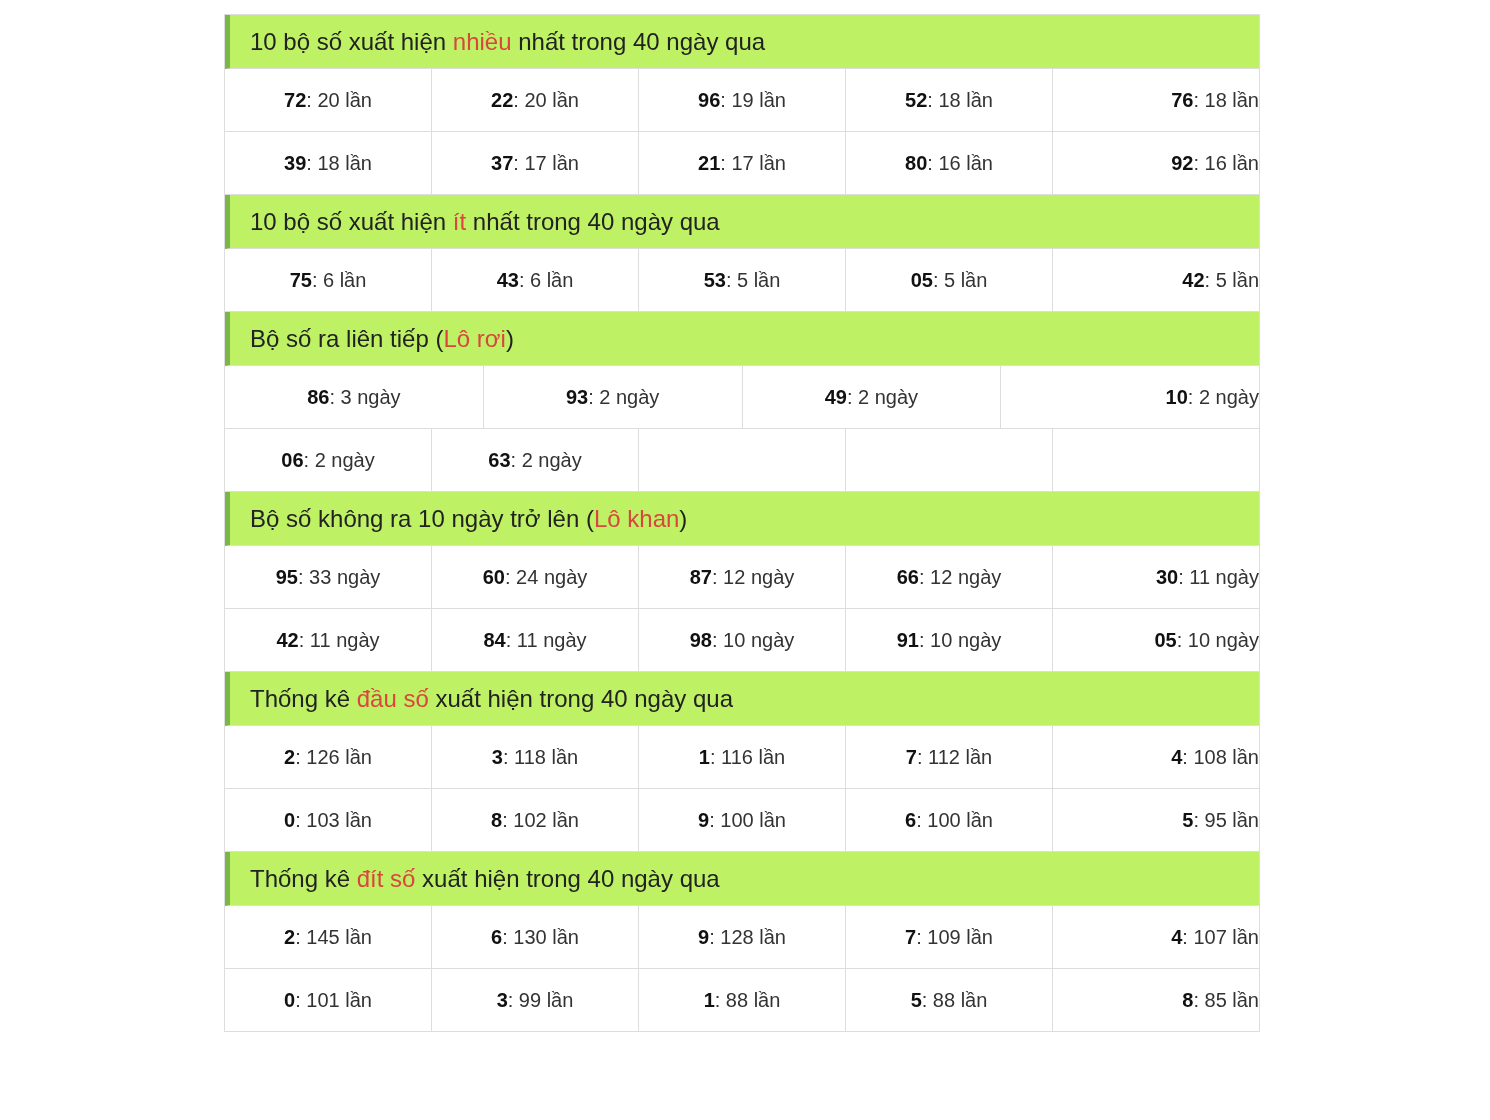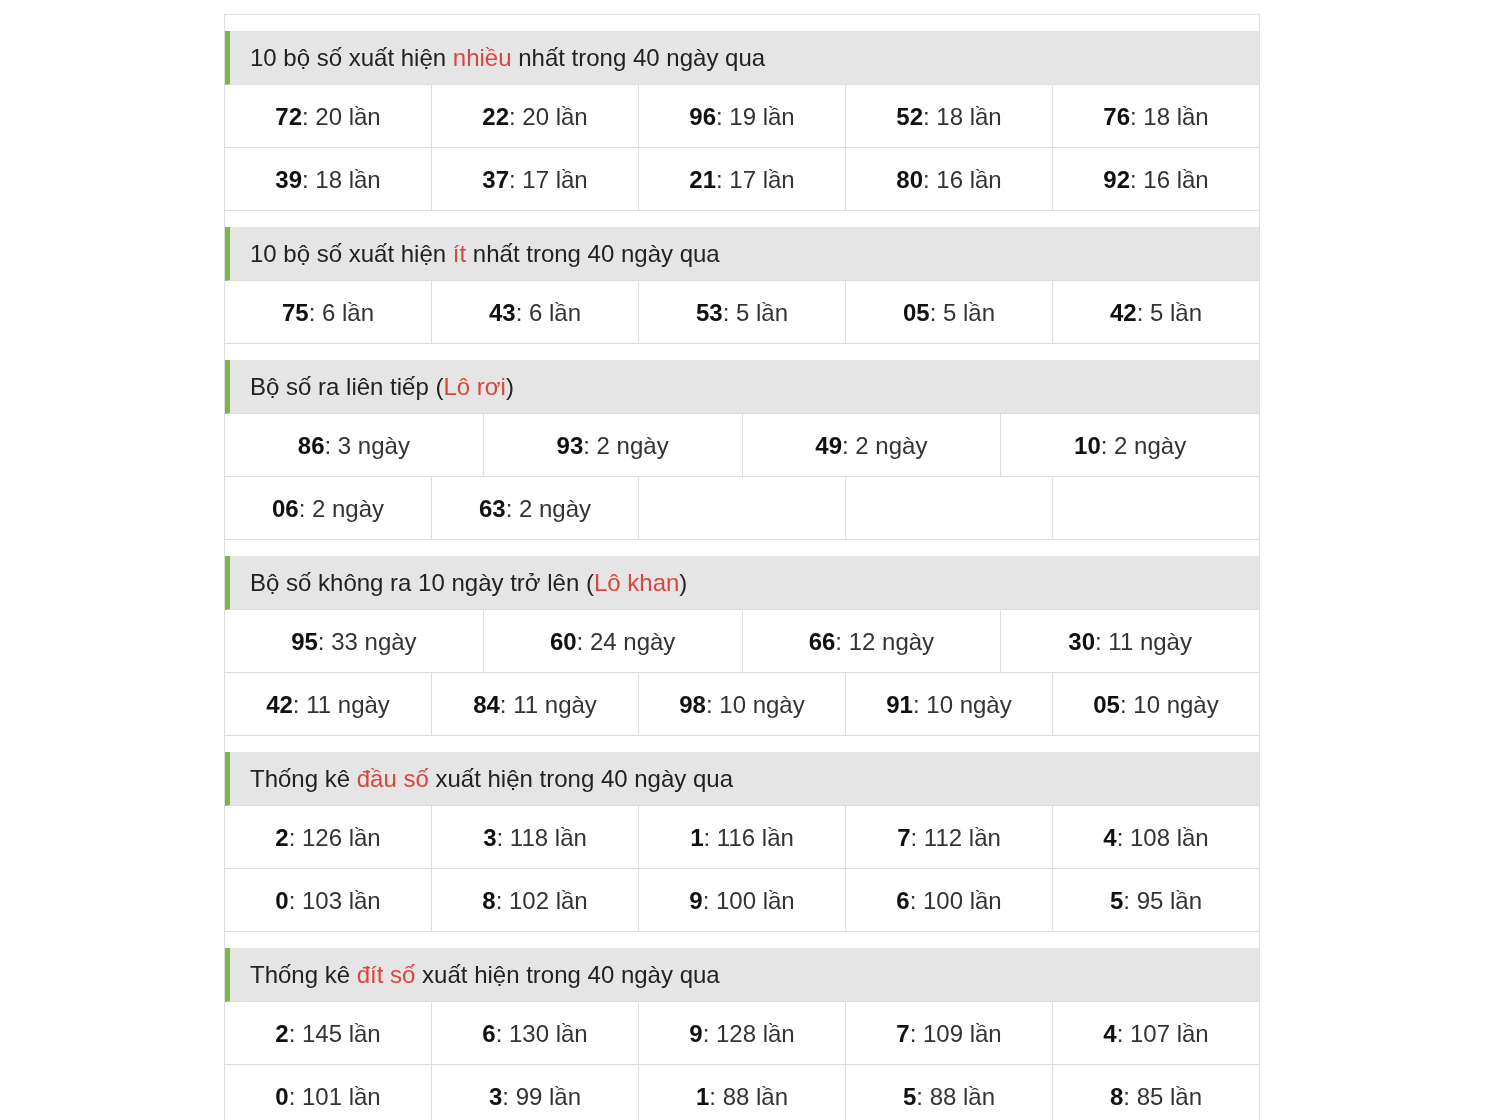--- a/index.html
+++ b/index.html
@@ -21,56 +21,56 @@
     position: absolute;
     left: 224px;
     top: 14px;
     width: 1036px;
     border: 1px solid #dddddd;
     border-bottom: none;
     box-sizing: border-box;
     background: #ffffff;
   }
   .section-header {
-    background: #e5e5e5;
+    background: #bef264;
     border-left: 5px solid #7ab648;
     border-bottom: 1px solid #dddddd;
     box-sizing: border-box;
     height: 54px;
     line-height: 54px;
     padding-left: 20px;
     font-size: 24px;
     color: #222222;
     white-space: nowrap;
     overflow: hidden;
-    margin-top: 16px;
   }
   .section-header .hl {
     color: #d9463e;
   }
   .row {
     display: flex;
     width: 100%;
     box-sizing: border-box;
   }
   .cell {
     flex: 1 1 0;
     height: 63px;
     line-height: 63px;
     text-align: center;
-    font-size: 24px;
+    font-size: 20px;
     color: #333333;
     border-right: 1px solid #dddddd;
     border-bottom: 1px solid #dddddd;
     box-sizing: border-box;
     white-space: nowrap;
     overflow: hidden;
   }
   .cell:last-child {
     border-right: none;
+    text-align: right;
   }
   .cell .num {
     font-weight: bold;
     color: #111111;
   }
   .cell.empty {
     color: transparent;
   }
 </style>
 </head>
@@ -112,20 +112,21 @@
         <div class="cell"><span class="num">06</span><span>: 2 ngày</span></div>
         <div class="cell"><span class="num">63</span><span>: 2 ngày</span></div>
         <div class="cell empty"><span class="num"></span><span></span></div>
         <div class="cell empty"><span class="num"></span><span></span></div>
         <div class="cell empty"><span class="num"></span><span></span></div>
       </div>
       <div class="section-header"><span>Bộ số không ra 10 ngày trở lên (</span><span class="hl">Lô khan</span><span>)</span></div>
       <div class="row">
         <div class="cell"><span class="num">95</span><span>: 33 ngày</span></div>
         <div class="cell"><span class="num">60</span><span>: 24 ngày</span></div>
+        <div class="cell"><span class="num">87</span><span>: 12 ngày</span></div>
         <div class="cell"><span class="num">66</span><span>: 12 ngày</span></div>
         <div class="cell"><span class="num">30</span><span>: 11 ngày</span></div>
       </div>
       <div class="row">
         <div class="cell"><span class="num">42</span><span>: 11 ngày</span></div>
         <div class="cell"><span class="num">84</span><span>: 11 ngày</span></div>
         <div class="cell"><span class="num">98</span><span>: 10 ngày</span></div>
         <div class="cell"><span class="num">91</span><span>: 10 ngày</span></div>
         <div class="cell"><span class="num">05</span><span>: 10 ngày</span></div>
       </div>

